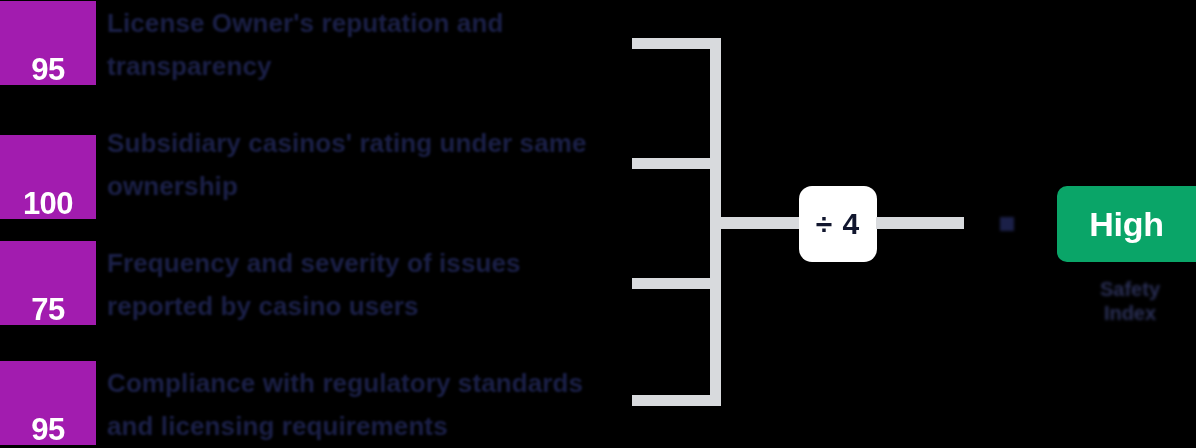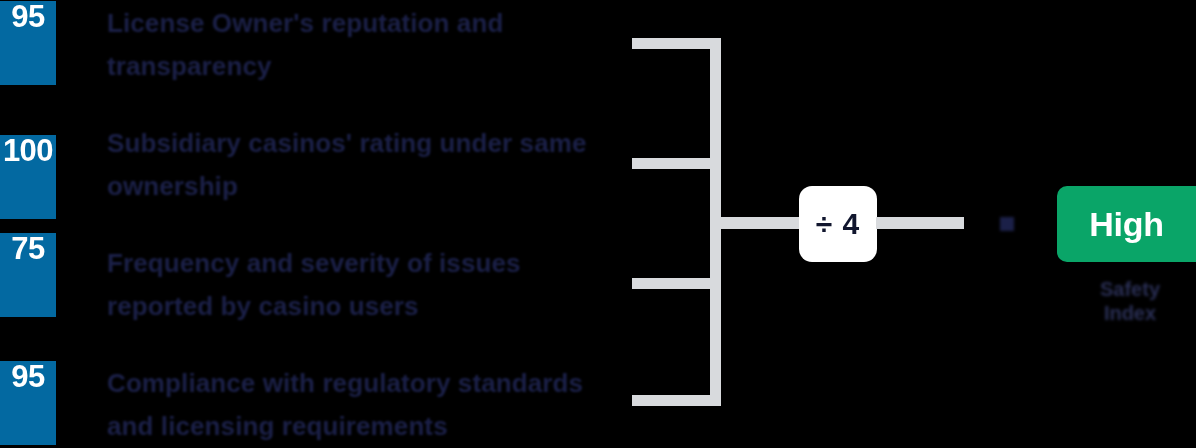--- a/index.html
+++ b/index.html
@@ -16,37 +16,37 @@
     width: 1196px;
     height: 448px;
     background: #000000;
     overflow: hidden;
   }
 
   
   .score-badge {
     position: absolute;
     left: 0;
-    width: 56px;
+    width: 96px;
     height: 84px;
-    background: #0369a1;
+    background: #a21caf;
     display: flex;
-    align-items: flex-start;
+    align-items: flex-end;
     justify-content: center;
   }
   .score-badge .score-value {
     color: #ffffff;
     font-size: 31px;
     font-weight: 700;
     letter-spacing: -0.5px;
     line-height: 1;
   }
   .badge-0 { top: 1px; }
   .badge-1 { top: 135px; }
-  .badge-2 { top: 233px; }
+  .badge-2 { top: 241px; }
   .badge-3 { top: 361px; }
 
   
   .criterion-label {
     position: absolute;
     left: 107px;
     width: 510px;
     color: #1b2048;
     font-size: 26px;
     font-weight: 700;

